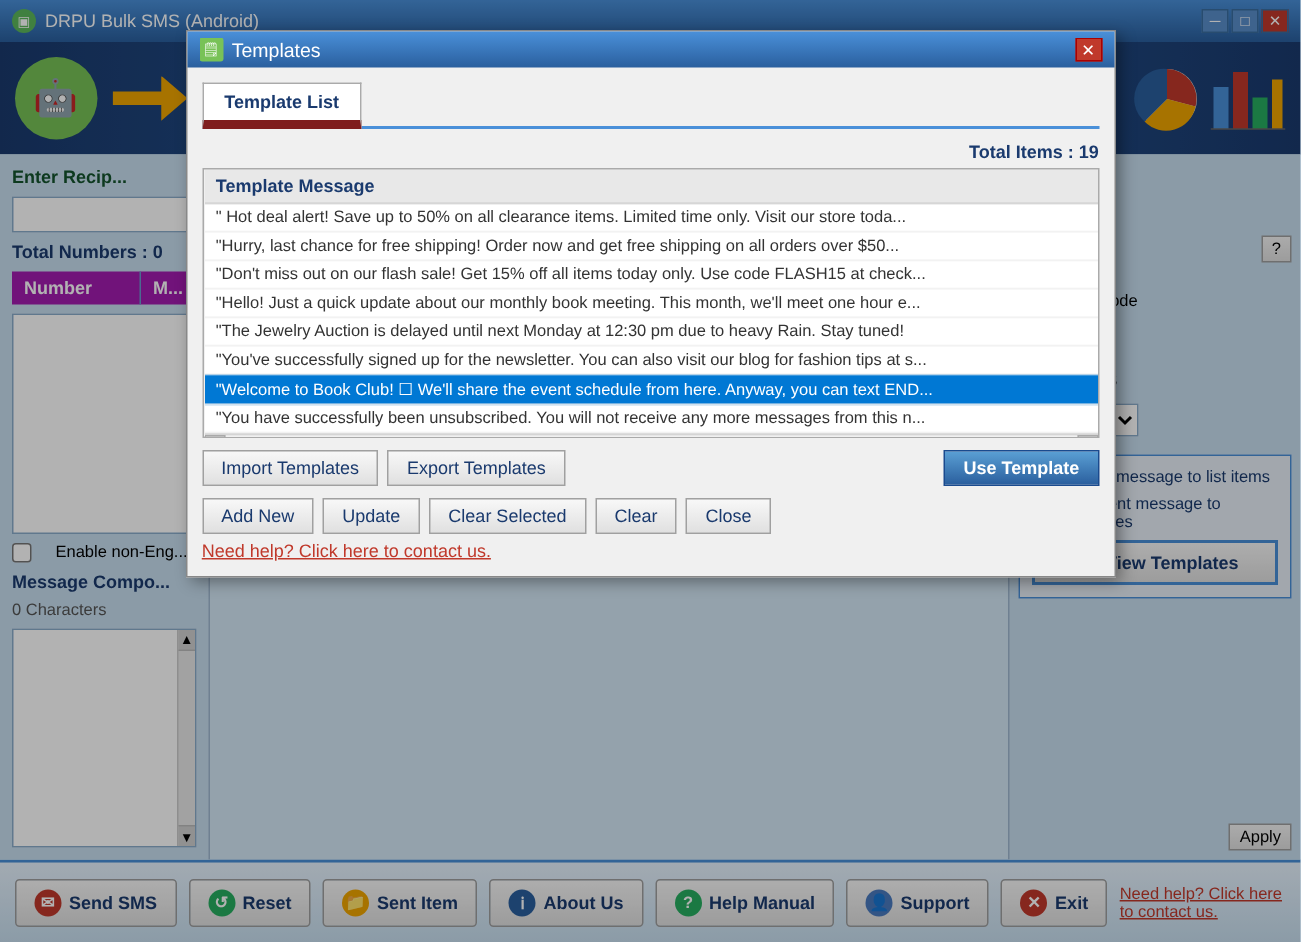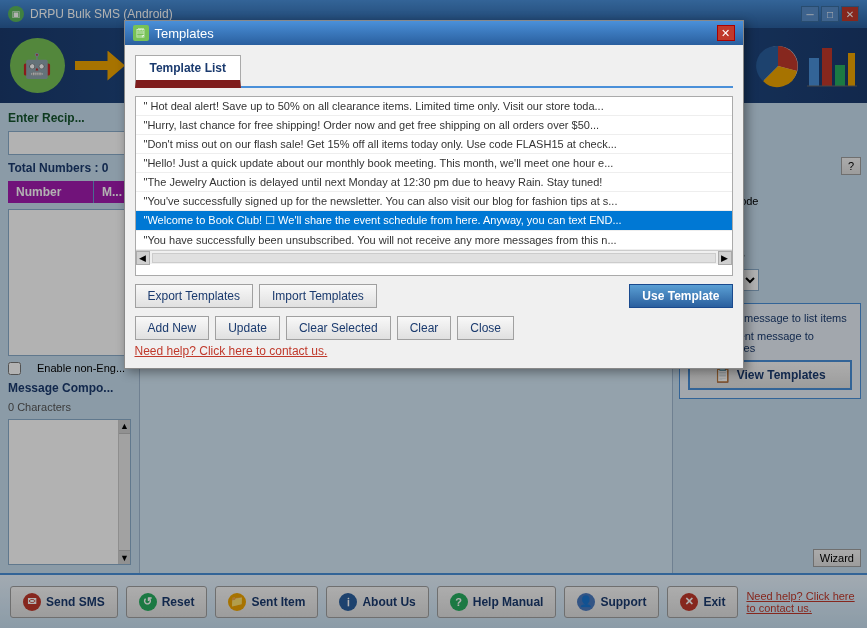--- a/index.html
+++ b/index.html
@@ -316,21 +316,21 @@
       background: linear-gradient(to bottom, #f8f8f8, #e0e0e0);
       border: 1px solid #aaa;
       border-bottom: none;
       font-size: 12px;
       font-weight: bold;
       cursor: pointer;
       color: #1a3a6e;
     }
     .modal-tab.active {
       background: white;
-      border-bottom: 8px solid #7f1d1d;
+      border-bottom: 6px solid #7f1d1d;
       margin-bottom: -2px;
     }
 
     .total-items-row {
       text-align: right;
       font-size: 12px;
       font-weight: bold;
       color: #1a3a6e;
       margin-bottom: 4px;
     }
@@ -580,21 +580,21 @@
       </div>
       <div class="save-checkbox-row">
         <input type="checkbox" checked="" style="">
         <span>Save sent message to Templates</span>
       </div>
       <button class="view-templates-btn" style="margin-top:6px; width:100%; justify-content:center;">
         <span style="font-size:14px;">📋</span>
         <span>View Templates</span>
       </button>
     </div>
-    <button class="right-btn" style="margin-top:auto; align-self:flex-end;">Wizard</button>
+    <button class="right-btn" style="margin-top:auto; align-self:flex-end;">Apply</button>
   </div>
 </div>
 
 <div class="bottom-bar">
   <button class="bottom-btn send-btn">
     <div class="btn-icon">✉</div>
     <span>Send SMS</span>
   </button>
   <button class="bottom-btn reset-btn">
     <div class="btn-icon">↺</div>
@@ -632,23 +632,25 @@
       <button class="modal-close-btn">✕</button>
     </div>
 
     <div class="modal-body">
       
       <div class="modal-tabs">
         <div class="modal-tab active">Template List</div>
       </div>
 
       
+      <div class="total-items-row">Total Items : 19</div>
 
       
       <div class="template-list-container">
+        <div class="template-list-header">Template Message</div>
         <div id="template-list">
 
         <div class="template-item">" Hot deal alert! Save up to 50% on all clearance items. Limited time only. Visit our store toda...</div>
             <div class="template-item">"Hurry, last chance for free shipping! Order now and get free shipping on all orders over $50...</div>
             <div class="template-item">"Don't miss out on our flash sale! Get 15% off all items today only. Use code FLASH15 at check...</div>
             <div class="template-item">"Hello! Just a quick update about our monthly book meeting. This month, we'll meet one hour e...</div>
             <div class="template-item">"The Jewelry Auction is delayed until next Monday at 12:30 pm due to heavy Rain. Stay tuned!</div>
             <div class="template-item">"You've successfully signed up for the newsletter. You can also visit our blog for fashion tips at s...</div>
             <div class="template-item selected">"Welcome to Book Club! ☐ We'll share the event schedule from here. Anyway, you can text END...</div>
             <div class="template-item">"You have successfully been unsubscribed. You will not receive any more messages from this n...</div>
@@ -659,22 +661,22 @@
           <div class="horiz-scrollbar-track">
             
           </div>
           <div class="horiz-scrollbar-right">▶</div>
         </div>
       </div>
 
       
       <div class="modal-toolbar-1">
         <div class="modal-toolbar-1-left">
+          <button class="modal-btn">Import Templates</button>
           <button class="modal-btn">Export Templates</button>
-          <button class="modal-btn">Import Templates</button>
         </div>
         <button class="modal-btn primary">Use Template</button>
       </div>
 
       
       <div class="modal-toolbar-2">
         <button class="modal-btn">Add New</button>
         <button class="modal-btn">Update</button>
         <button class="modal-btn">Clear Selected</button>
         <button class="modal-btn">Clear</button>

